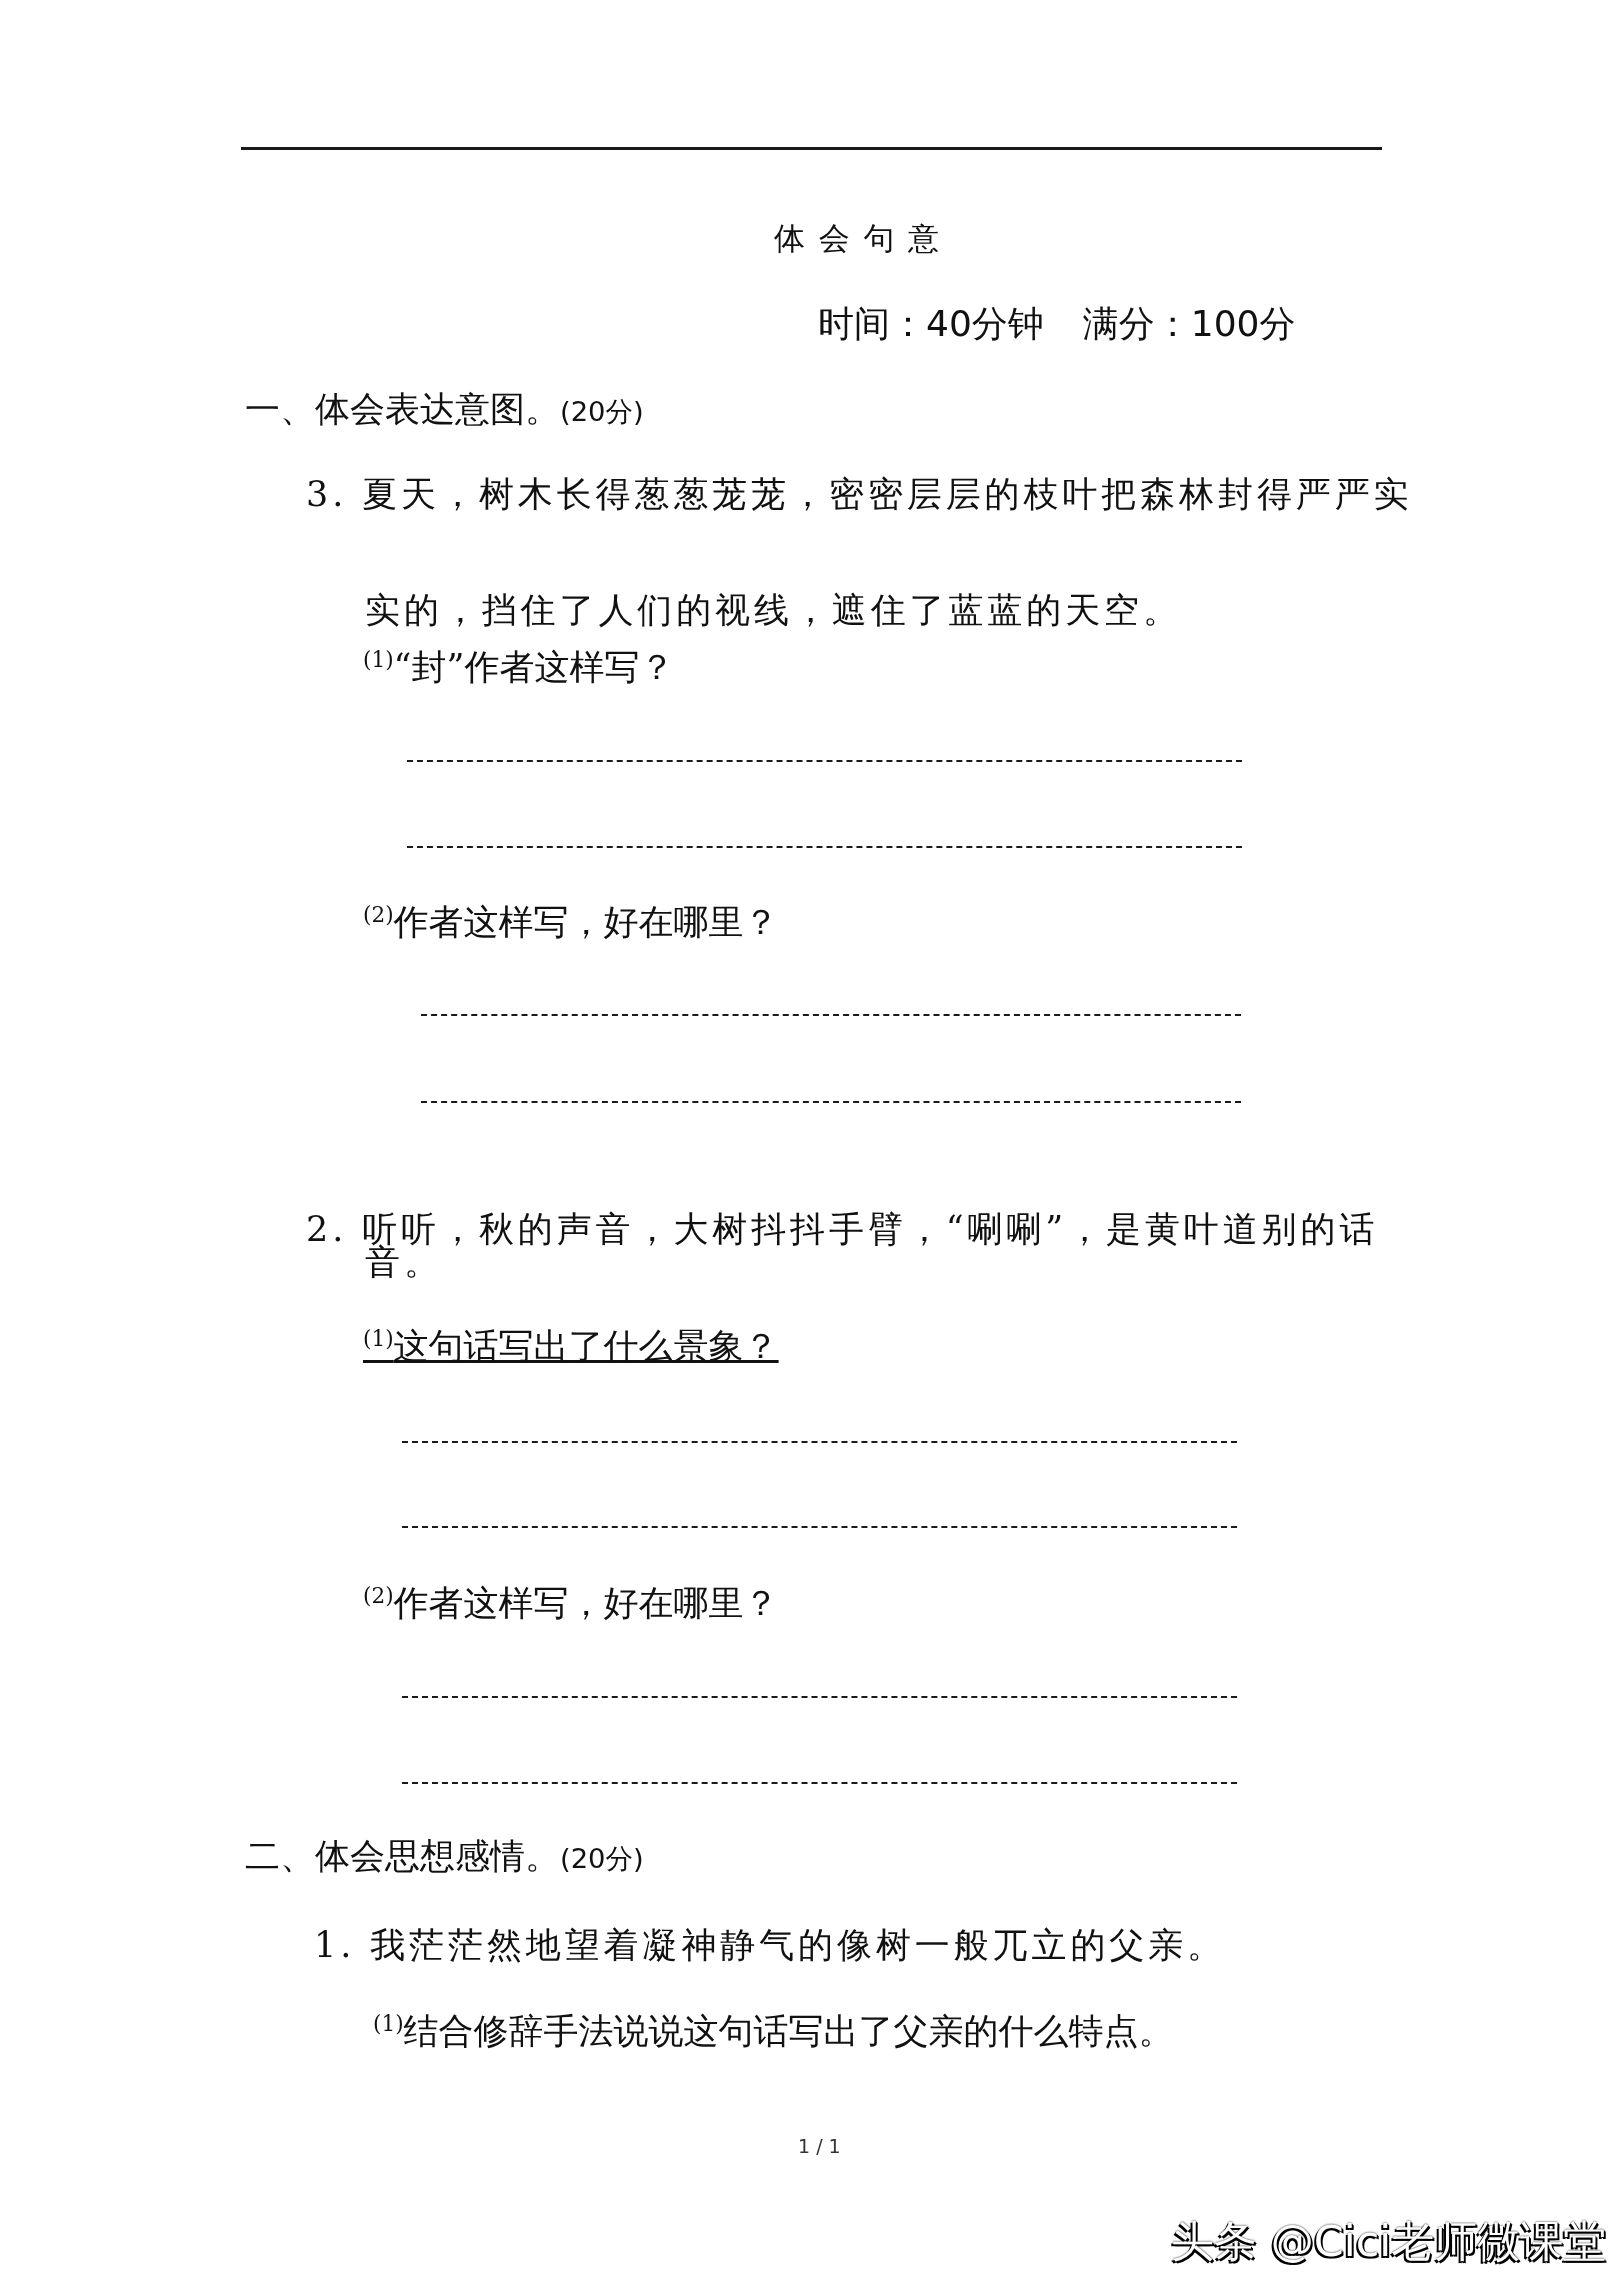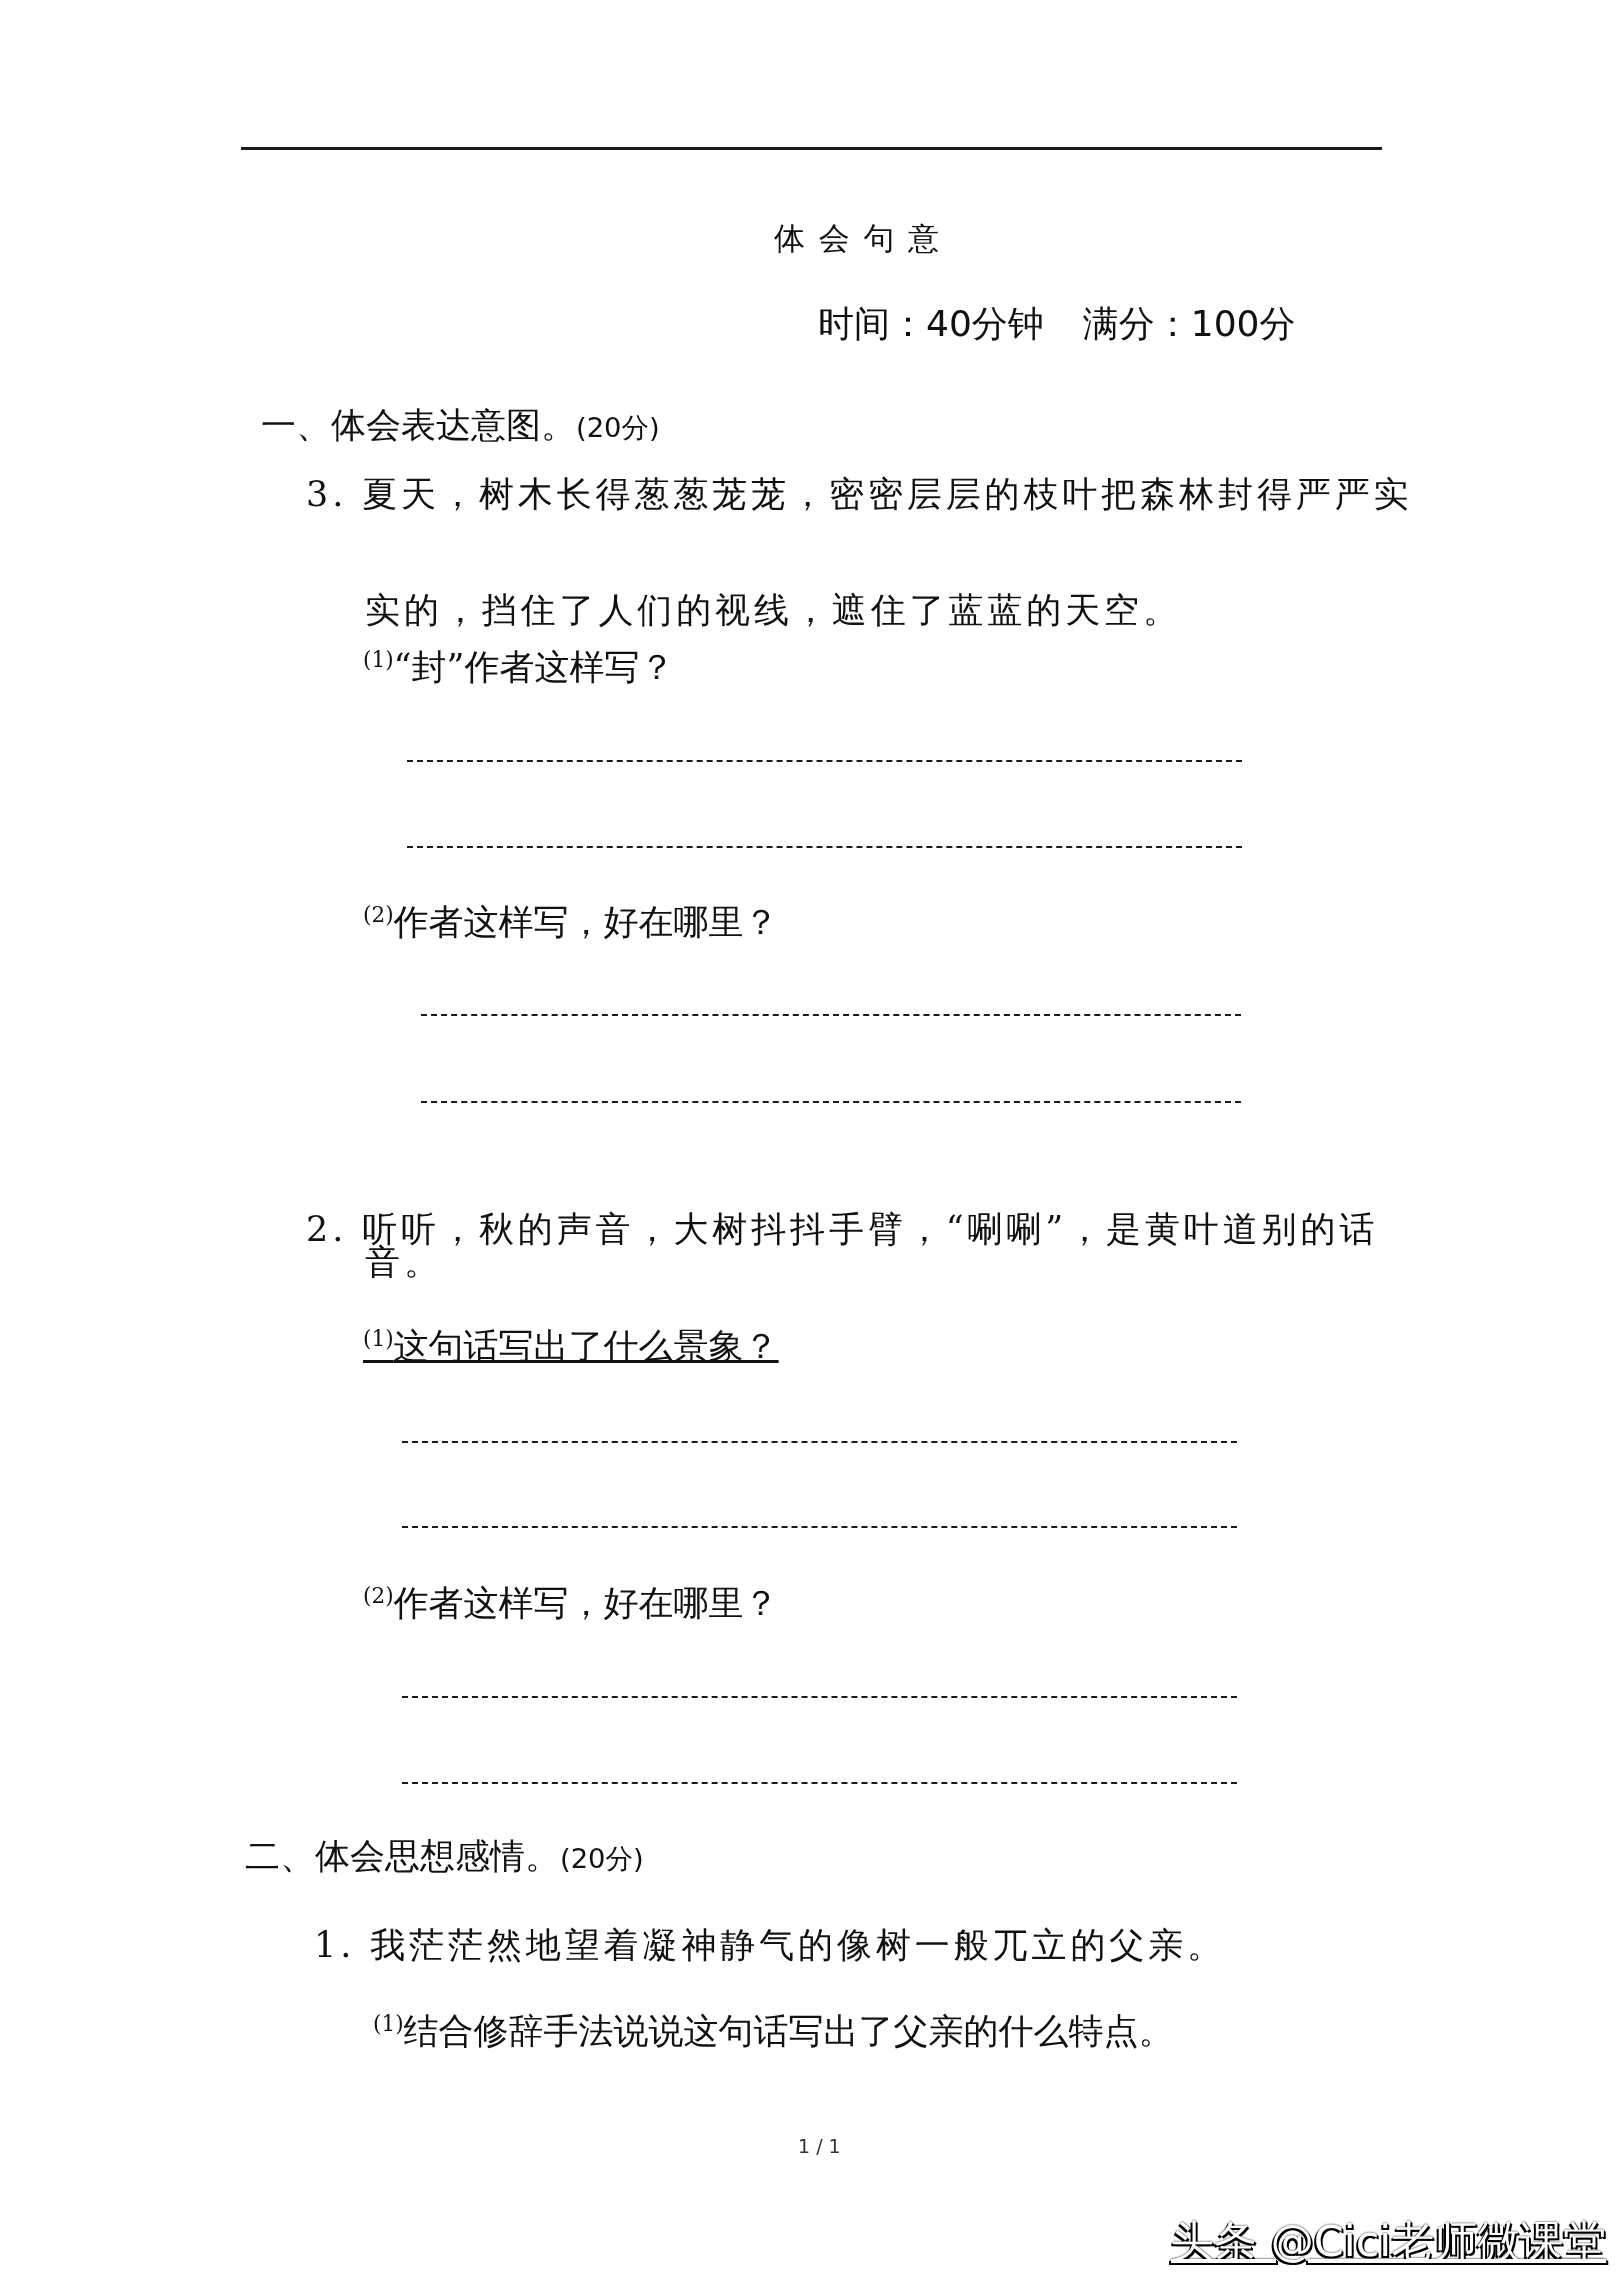--- a/index.html
+++ b/index.html
@@ -15,34 +15,34 @@
   .meta span { display: inline-block; }
   .meta .gap { width: 39px; }
   .section { font-size: 35px; font-family: "DejaVu Sans", sans-serif; }
   .section .pts { font-size: 27.4px; }
   .qline { font-size: 35px; letter-spacing: 3.9px; }
   .sub { font-size: 35px; }
   .sub .num { font-size: 21.6px; vertical-align: 11.8px; letter-spacing: 0; }
   .dash { position: absolute; height: 0; border-top: 2.9px dashed #1a1a1a; }
   .pagenum { left: 798px; top: 2137px; font-size: 19px; color: #333; font-family: "DejaVu Sans", sans-serif; }
   .wm { left: 1171px; top: 2220px; font-size: 43px; color: #ffffff; font-family: "DejaVu Sans", sans-serif;
-        text-shadow: -2px 2px 0 #000, 2px 2px 0 #000, 0 0 2px #000, 1px 1px 0 #000; text-decoration: underline; }
+        text-shadow: -2px 2px 0 #000, 2px 2px 0 #000, 0 0 2px #000, 1px 1px 0 #000; }
 </style>
 </head>
 <body>
 
 <div class="rule"></div>
 
 <div class="abs title">体会句意</div>
 
 <div class="abs meta">
   <span>时间：40分钟</span><span class="gap"></span><span>满分：100分</span>
 </div>
 
-<div class="abs section" style="left:245px; top:408px;margin-left:16px;">
+<div class="abs section" style="left:245px; top:392px;">
   <span>一、体会表达意图。</span><span class="pts">(20分)</span>
 </div>
 
 <div class="abs qline" style="left:306px; top:477px;">3. 夏天，树木长得葱葱茏茏，密密层层的枝叶把森林封得严严实</div>
 <div class="abs qline" style="left:365px; top:593px;">实的，挡住了人们的视线，遮住了蓝蓝的天空。</div>
 
 <div class="abs sub" style="left:363px; top:649px;">
   <span class="num">(1)</span><span>“封”作者这样写？</span>
 </div>
 <div class="dash" style="left:407px; top:760px; width:835px;"></div>

